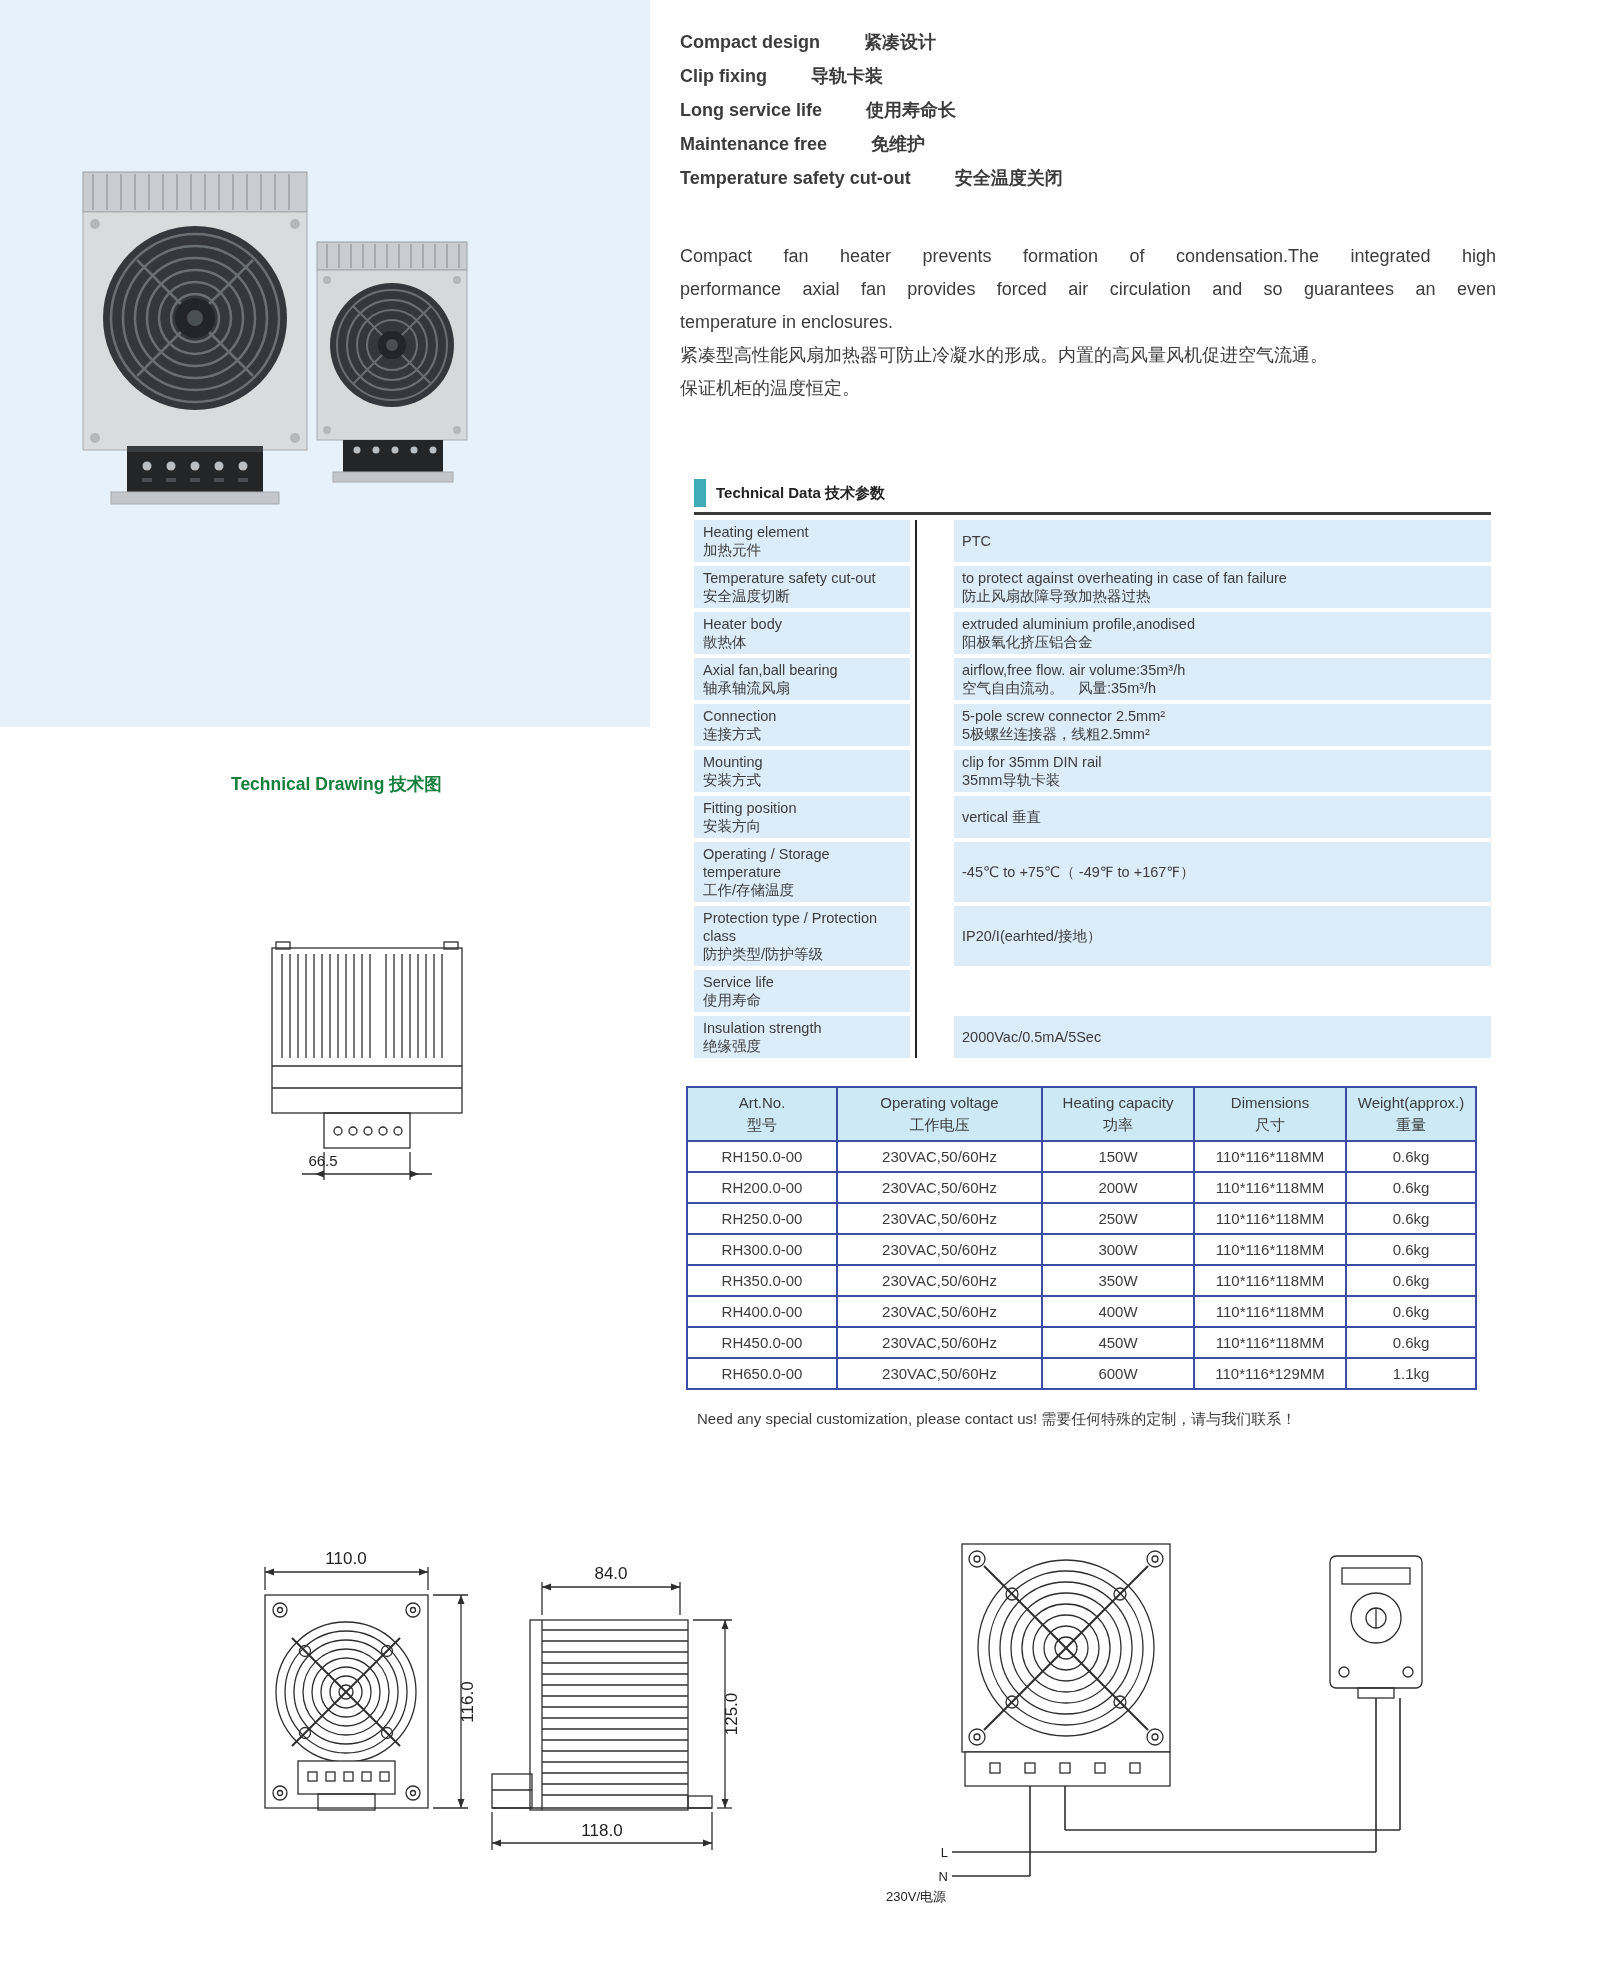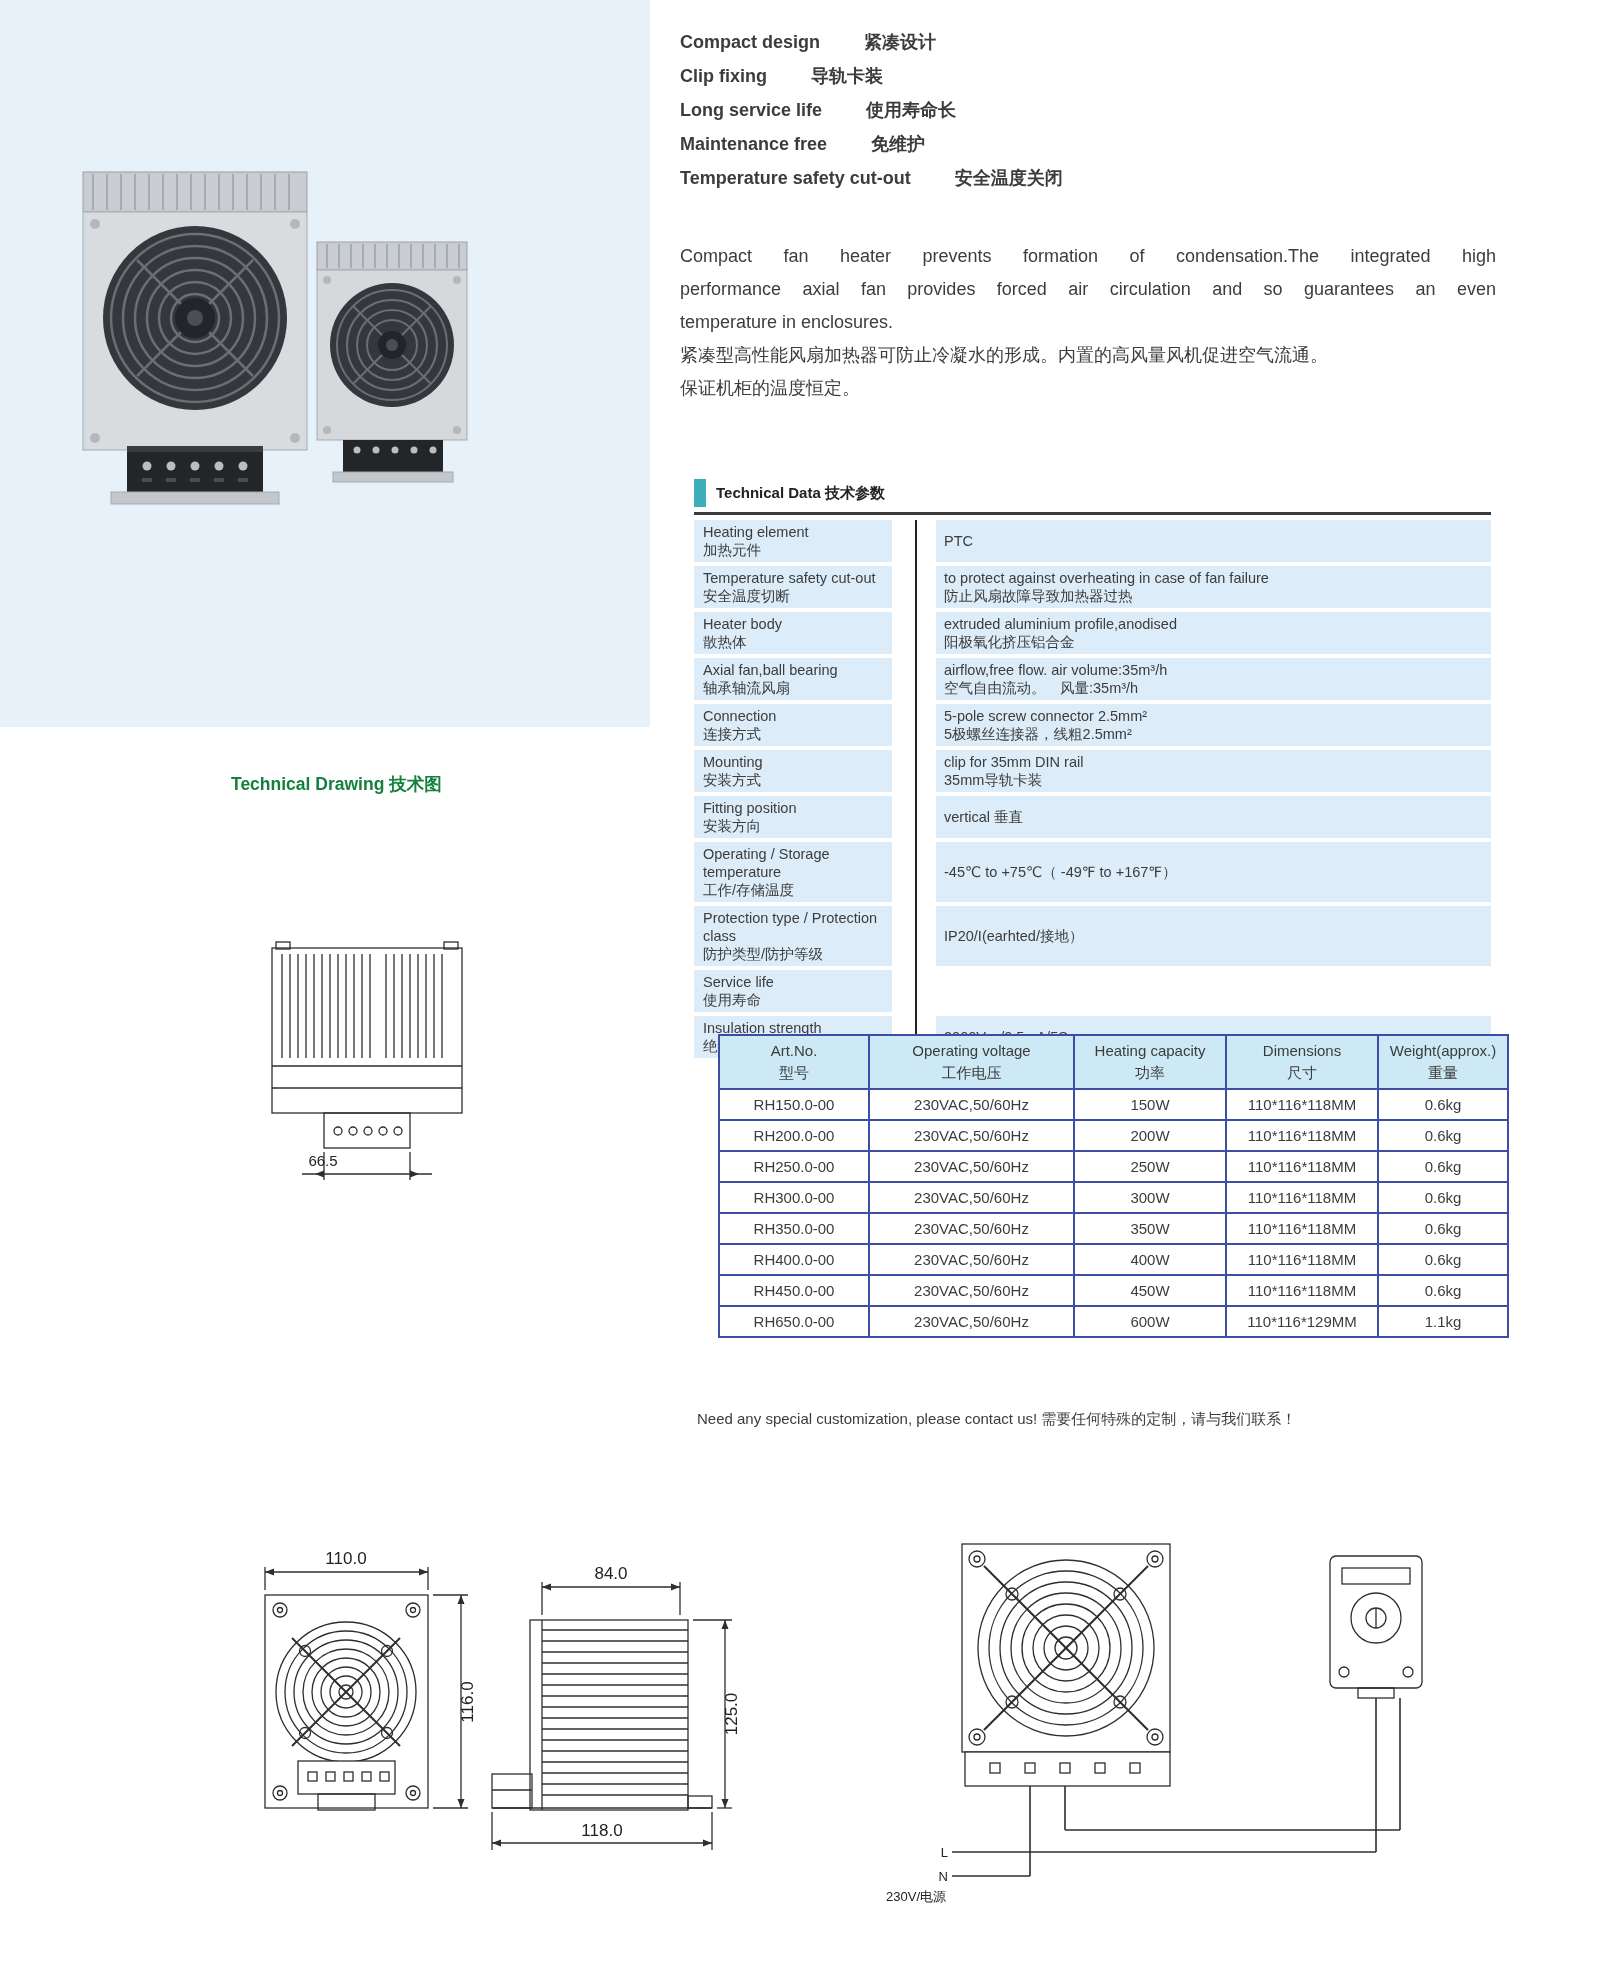--- a/index.html
+++ b/index.html
@@ -21,31 +21,31 @@
   .djust { text-align:justify; text-align-last:justify; }
 
   
   .tech { position:absolute; left:694px; top:479px; width:797px; }
   .tech-header { display:flex; align-items:center; padding-bottom:5px; border-bottom:3px solid #3a3a3a; }
   .tech-bar { width:12px; height:28px; background:#3fadb8; margin-right:10px; }
   .tech-title { font-size:15px; font-weight:bold; color:#222; }
   .tech-rows { position:relative; margin-top:5px; overflow:hidden; }
   .trow { display:flex; min-height:40px; margin-bottom:4px; }
   .tc { background:#dcecf8; display:flex; flex-direction:column; justify-content:center; }
-  .tl { width:198px; padding:3px 6px 3px 9px; }
+  .tl { width:216px; padding:3px 6px 3px 9px; }
   .tr { flex:1; padding:3px 6px 3px 8px;margin-left:44px; }
   .tln { font-size:14.5px; line-height:18px; }
   .tech-vline { position:absolute; left:221px; top:-8px; bottom:4px; width:2px; background:#222; }
 
   
   .tdraw-title { position:absolute; left:231px; top:772px; font-size:17.5px; font-weight:bold; color:#15803d; }
   .profile-draw { position:absolute; left:262px; top:938px; }
 
   
-  .products { position:absolute; left:686px; top:1034px;margin-left:32px; }
+  .products { position:absolute; left:686px; top:1086px; }
   .ptable { border-collapse:collapse; table-layout:fixed; }
   .ptable th, .ptable td { border:2px solid #3b4da5; text-align:center; color:#3c3c3c; }
   .ptable th { background:#cde9f5; font-weight:normal; font-size:15px; line-height:22px; padding:4px 0; }
   .ptable td { font-size:15px; height:31px; background:#fff; }
   .note { position:absolute; left:697px; top:1410px; font-size:15px; color:#3c3c3c; }
 
   .bottom-draw { position:absolute; left:240px; top:1520px; }
   svg text { font-family:"Liberation Sans","DejaVu Sans",sans-serif; }
 </style>
 </head>

